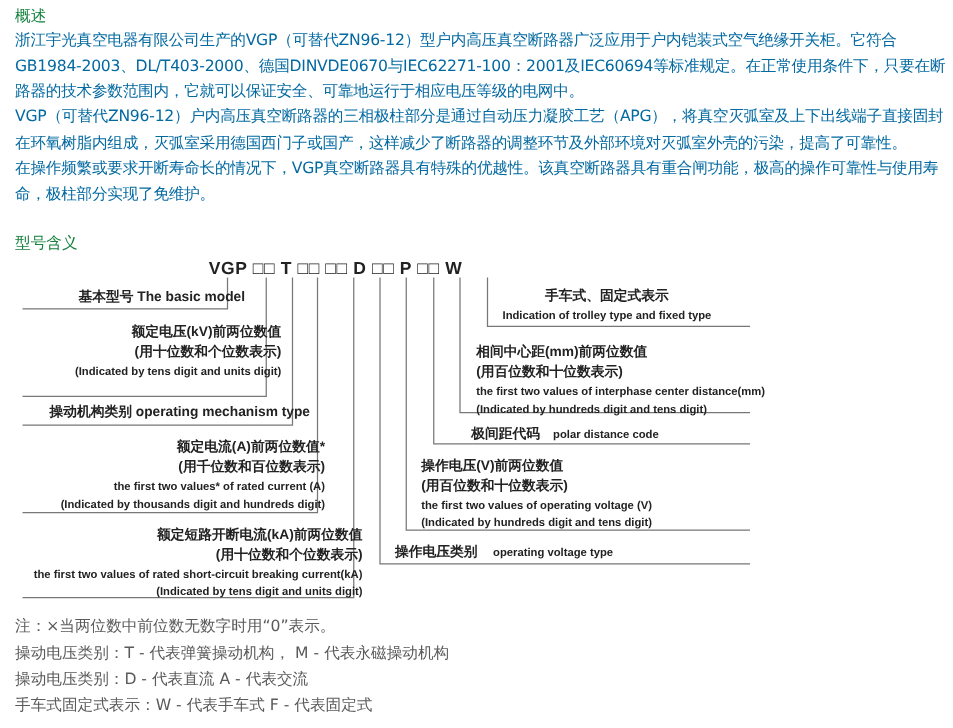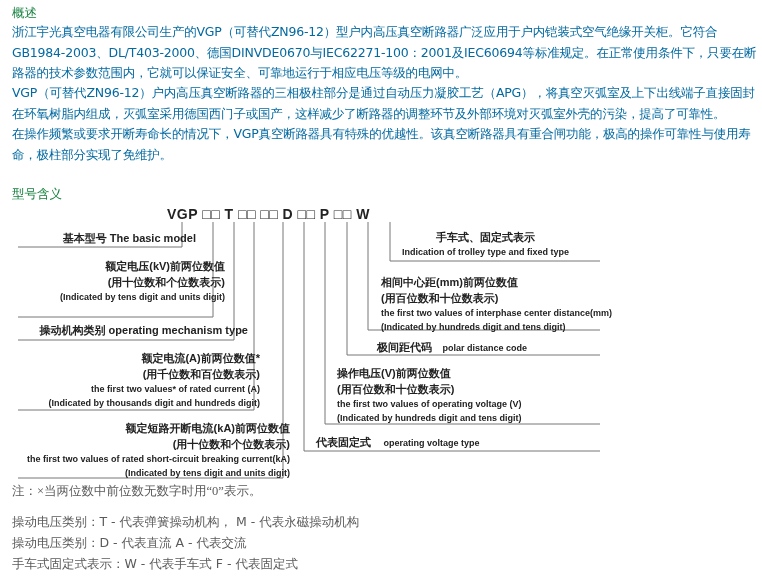--- a/index.html
+++ b/index.html
@@ -87,21 +87,21 @@
   </div>
 
   <div class="dlabel" style="left:337px;top:365px;">
     <div class="cn">操作电压(V)前两位数值</div>
     <div class="cn">(用百位数和十位数表示)</div>
     <div class="en">the first two values of operating voltage (V)</div>
     <div class="en">(Indicated by hundreds digit and tens digit)</div>
   </div>
 
   <div class="dlabel" style="left:316px;top:432px;">
-    <span class="cn">代表固定式</span>
+    <span class="cn">操作电压类别</span>
     <span class="en" style="margin-left:8px;">operating voltage type</span>
   </div>
 </div>
 
-<div class="note" style="top:481px;font-family:Liberation Serif, serif;">注：×当两位数中前位数无数字时用“0”表示。</div>
+<div class="note" style="top:491px;">注：×当两位数中前位数无数字时用“0”表示。</div>
 <div class="note" style="top:512px;">操动电压类别：T - 代表弹簧操动机构， M - 代表永磁操动机构</div>
 <div class="note" style="top:533px;">操动电压类别：D - 代表直流 A - 代表交流</div>
 <div class="note" style="top:554px;">手车式固定式表示：W - 代表手车式 F - 代表固定式</div>
 
 </body></html>

